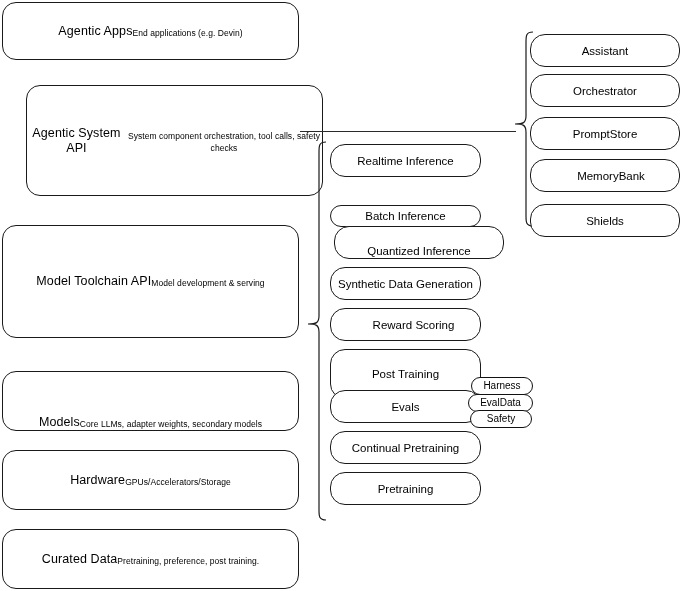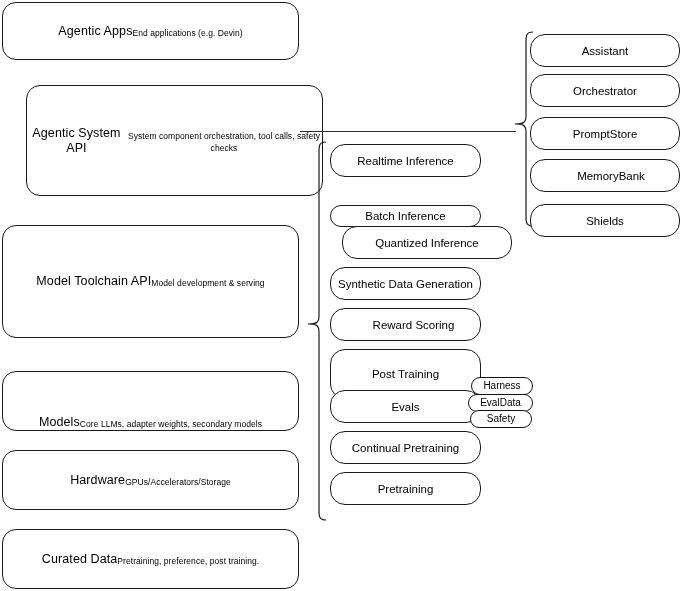--- a/index.html
+++ b/index.html
@@ -134,21 +134,21 @@
              L 15 186
              C 15 192, 15 196, 22 196"></path>
   </svg>
 
   <div class="node chip" style="left:330px; top:144px; width:151px; height:33px;">
     <span>Realtime Inference</span>
   </div>
   <div class="node chip" style="left:330px; top:185px; width:151px; height:22px;margin-top:20px;">
     <span>Batch Inference</span>
   </div>
-  <div class="node chip" style="left:342px; top:226px; width:170px; height:33px;">
+  <div class="node chip" style="left:334px; top:226px; width:170px; height:33px;align-items:flex-end;">
     <span>Quantized Inference</span>
   </div>
   <div class="node chip" style="left:330px; top:267px; width:151px; height:33px;">
     <span>Synthetic Data Generation</span>
   </div>
   <div class="node chip" style="left:330px; top:308px; width:151px; height:33px;padding-left:16px;">
     <span>Reward Scoring</span>
   </div>
   <div class="node chip" style="left:330px; top:349px; width:151px; height:50px;">
     <span>Post Training</span>

